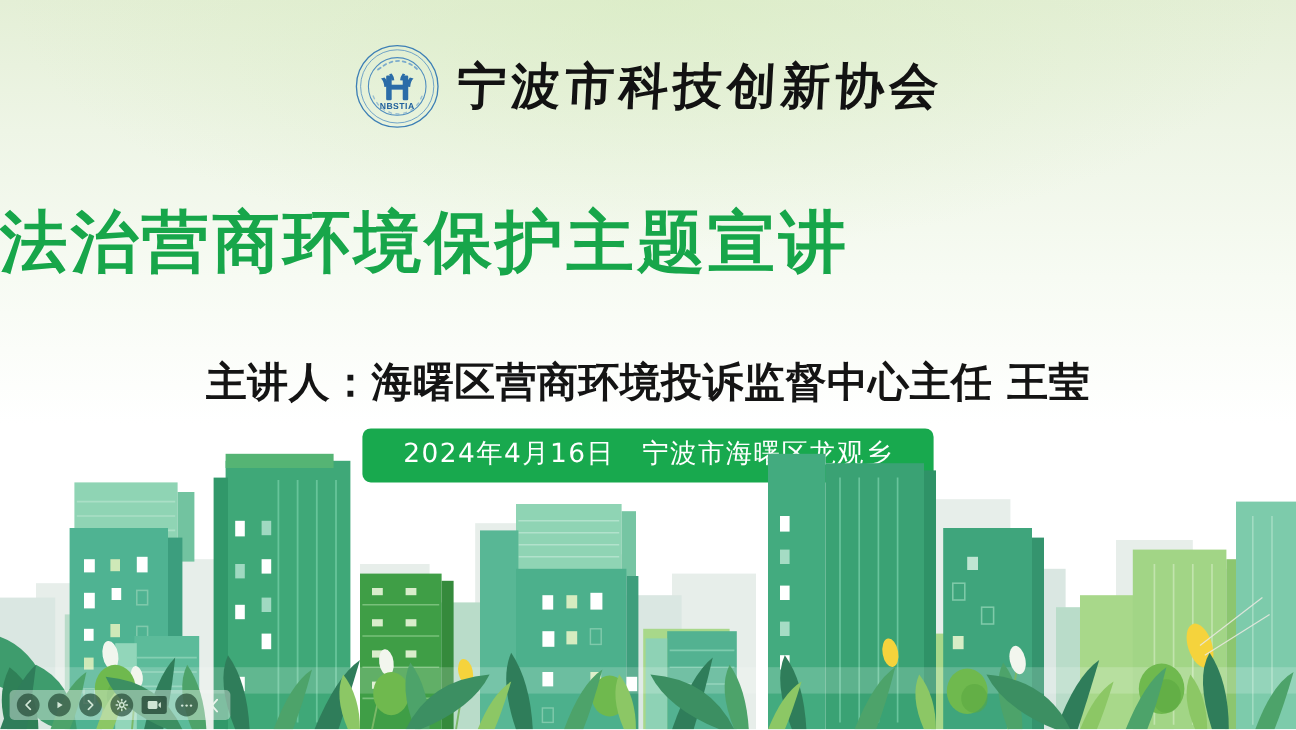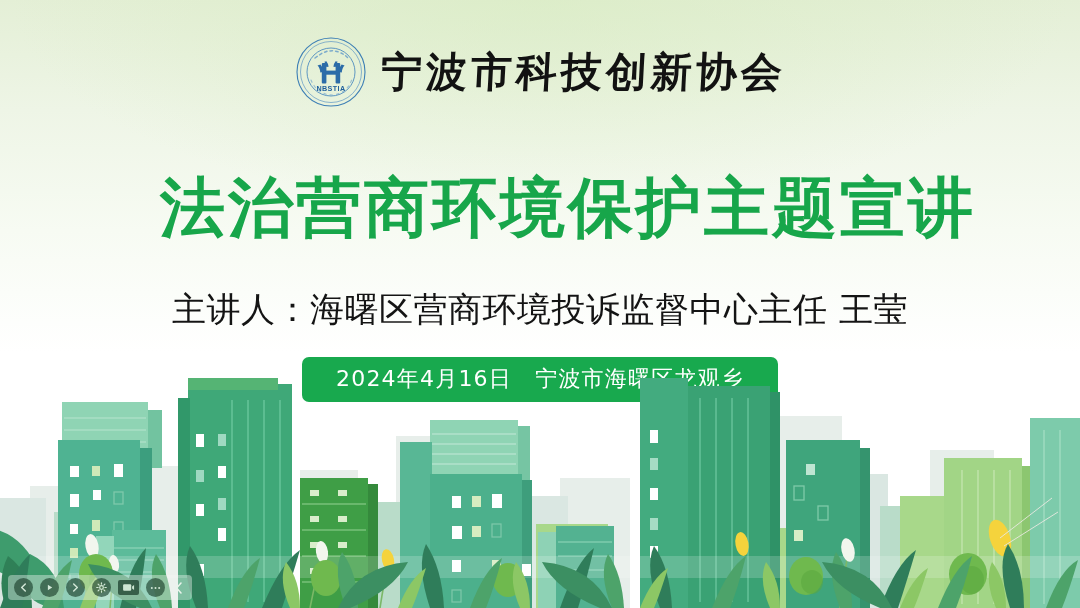--- a/index.html
+++ b/index.html
@@ -33,28 +33,28 @@
     letter-spacing:4px; line-height:1.08; white-space:nowrap;
     transform:skewX(-3deg);
   }
   .wm-en {
     font-size:15.5px; color:#2b2b2b; letter-spacing:.22px;
     white-space:nowrap; margin-top:4px; padding-left:3px;
   }
 
   
   .title {
-    position:absolute; left:0; top:175px; width:976px; text-align:right;
-    font-size:65px; font-weight:700; color:#17a64a;
+    position:absolute; left:0; top:175px; width:976px; text-align:left;
+    font-size:56px; font-weight:700; color:#17a64a;
     letter-spacing:3px; line-height:1; white-space:nowrap;
     font-family:"DejaVu Sans","Liberation Sans",sans-serif;
   }
   .subtitle {
-    position:absolute; left:0; top:292px; width:1080px; text-align:center;
-    font-size:34px; font-weight:400; color:#141414;
+    position:absolute; left:0; top:302px; width:1080px; text-align:center;
+    font-size:34px; font-weight:700; color:#141414;
     letter-spacing:.5px; line-height:1; white-space:nowrap;
     font-family:"DejaVu Sans","Liberation Sans",sans-serif;
   }
 
   
   .badge-wrap { position:absolute; left:0; top:357px; width:1080px; text-align:center; }
   .badge {
     display:inline-block; background:#18a94e; color:#ffffff;
     font-size:22px; letter-spacing:1.2px; line-height:1;
     padding:11px 34px 12px; border-radius:7px; white-space:pre;

